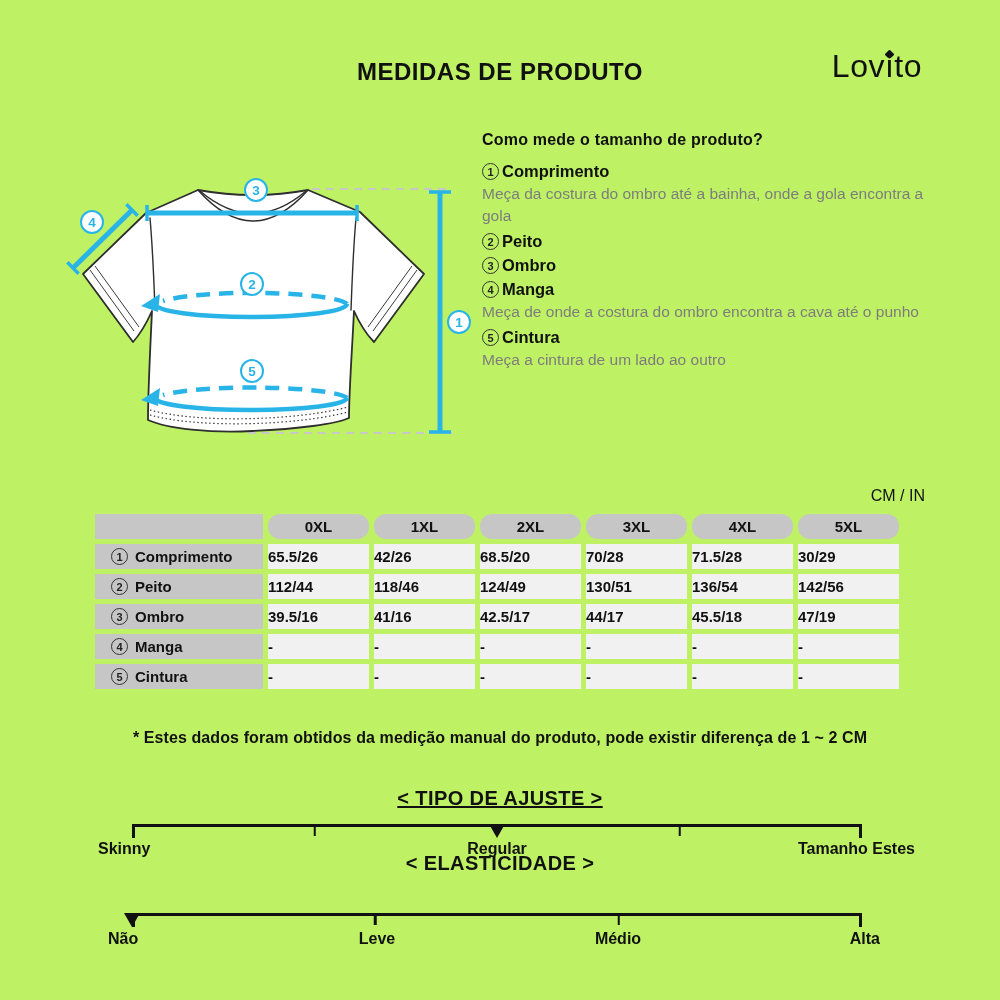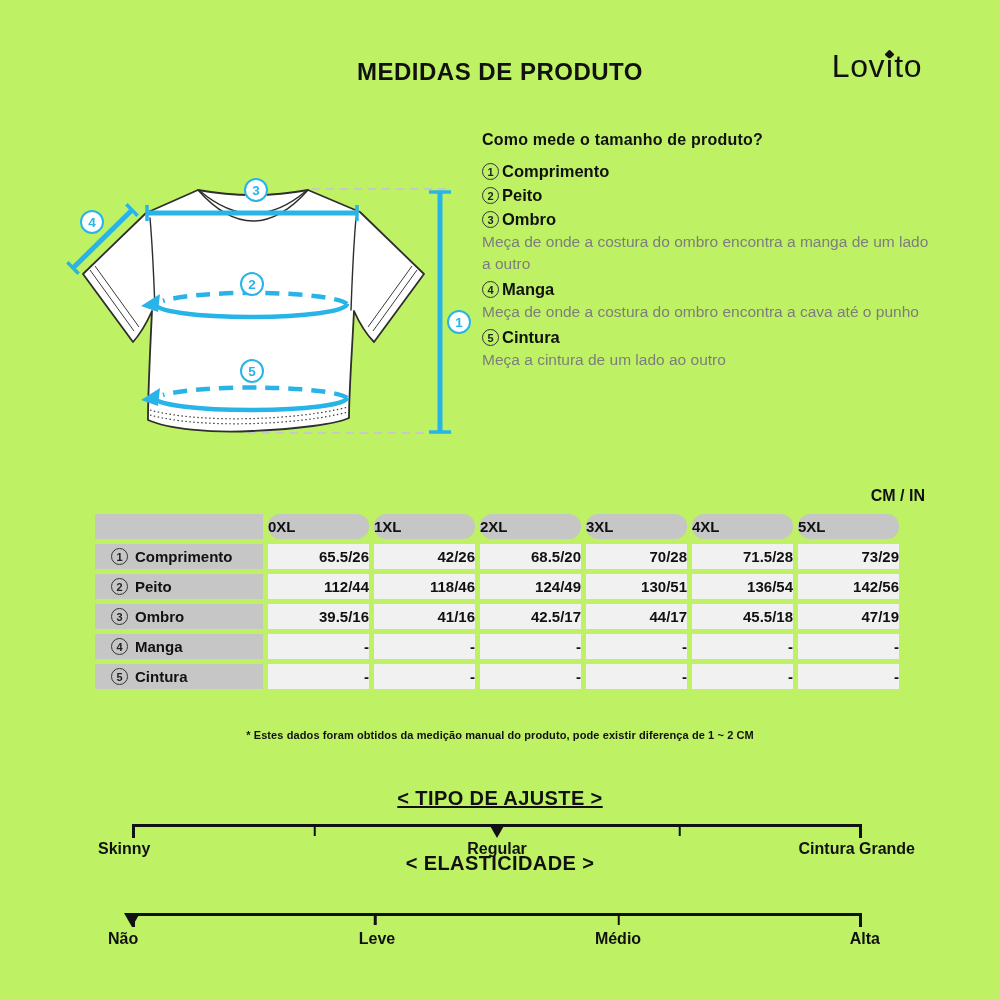--- a/index.html
+++ b/index.html
@@ -22,34 +22,34 @@
   .guide-item-label { display:flex; align-items:center; font-size:16.5px; font-weight:700; margin-top:5px; }
   .guide-desc { font-size:15.5px; color:#7d7d7d; line-height:1.43; margin:2px 0 3px; }
   .cnum { width:17px; height:17px; border:1.3px solid #333; border-radius:50%;
     display:inline-flex; align-items:center; justify-content:center;
     font-size:11px; font-weight:600; flex:none; margin-right:3px; color:#222; }
 
   
   .diagram { position:absolute; left:55px; top:160px; width:440px; height:300px; pointer-events:none; }
 
   
-  .unit-label { position:absolute; top:487px; right:75px; font-size:16px; font-weight:700; }
+  .unit-label { position:absolute; top:487px; right:75px; font-size:16px; font-weight:400; }
   table.size-table { position:absolute; left:90px; top:509px; border-collapse:separate;
     border-spacing:5px; table-layout:fixed; }
   .size-table th, .size-table td { height:25px; font-size:15px; font-weight:700; vertical-align:middle; }
-  .size-table th.colhead { background:#c6c6c6; text-align:left;border-radius:12px; }
+  .size-table th.colhead { background:#c6c6c6; text-align:center;border-radius:12px; }
   .size-table th.corner { background:#c6c6c6; }
   .size-table th.rowlabel { background:#c6c6c6; text-align:left; padding-left:16px; }
   .size-table th.rowlabel .lblwrap { display:flex; align-items:center; }
   .size-table th.rowlabel .cnum { margin-right:7px; background:transparent; }
-  .size-table td { background:#f1f1f1; text-align:right; }
+  .size-table td { background:#f1f1f1; text-align:left; }
 
   
   .footnote { position:absolute; top:729px; left:0; right:0; text-align:center;
-    font-size:11px; font-weight:700; letter-spacing:0.1px; }
+    font-size:16px; font-weight:700; letter-spacing:0.1px; }
 
   
   .scale-title { position:absolute; left:0; right:0; text-align:center; font-size:20px;
     font-weight:700; letter-spacing:0.4px; }
   #fit-title { top:787px;text-decoration:underline; }
   #ela-title { top:852px; }
   .rail { position:absolute; left:132px; width:730px; height:3px; background:#111; }
   #fit-rail { top:824px; }
   #ela-rail { top:913px; }
   .endtick-l, .endtick-r { position:absolute; top:0; width:3px; height:14px; background:#111; }
@@ -142,31 +142,31 @@
     </g>
   </svg>
 
   <div class="guide">
     <div class="guide-heading">Como mede o tamanho de produto?</div>
 
     <div class="guide-item-label">
       <span class="cnum">1</span>
       <span>Comprimento</span>
     </div>
+    <div class="guide-desc">Meça da costura do ombro até a bainha, onde a gola encontra a gola</div>
 
     <div class="guide-item-label">
       <span class="cnum">2</span>
       <span>Peito</span>
     </div>
 
     <div class="guide-item-label">
       <span class="cnum">3</span>
       <span>Ombro</span>
     </div>
-    <div class="guide-desc">Meça de onde a costura do ombro encontra a manga de um lado a outro</div>
 
     <div class="guide-item-label">
       <span class="cnum">4</span>
       <span>Manga</span>
     </div>
     <div class="guide-desc">Meça de onde a costura do ombro encontra a cava até o punho</div>
 
     <div class="guide-item-label">
       <span class="cnum">5</span>
       <span>Cintura</span>
@@ -203,21 +203,21 @@
             <span class="lblwrap">
               <span class="cnum">1</span>
               <span>Comprimento</span>
             </span>
           </th>
         <td>65.5/26</td>
         <td>42/26</td>
         <td>68.5/20</td>
         <td>70/28</td>
         <td>71.5/28</td>
-        <td>73/29</td>
+        <td>30/29</td>
       </tr>
       <tr>
         <th class="rowlabel">
             <span class="lblwrap">
               <span class="cnum">2</span>
               <span>Peito</span>
             </span>
           </th>
         <td>112/44</td>
         <td>118/46</td>
@@ -277,21 +277,21 @@
   <div class="rail" id="fit-rail">
     <span class="endtick-l"></span>
     <span class="endtick-r"></span>
     <span class="tick" style="left:25%"></span>
     <span class="tick" style="left:75%"></span>
     <span class="marker" style="left:50%"></span>
   </div>
   <div class="scale-labels" id="fit-labels">
     <span class="lab-abs" style="left:-2px">Skinny</span>
     <span class="lab-abs" style="left:397px; transform:translateX(-50%)">Regular</span>
-    <span class="lab-abs" style="right:-3px">Cintura Grande</span>
+    <span class="lab-abs" style="right:-3px">Tamanho Estes</span>
   </div>
 
   <div class="scale-title" id="ela-title">&lt; ELASTICIDADE &gt;</div>
   <div class="rail" id="ela-rail">
     <span class="endtick-l"></span>
     <span class="endtick-r"></span>
     <span class="tick" style="left:33.3%"></span>
     <span class="tick" style="left:66.7%"></span>
     <span class="marker" style="left:0%"></span>
   </div>

